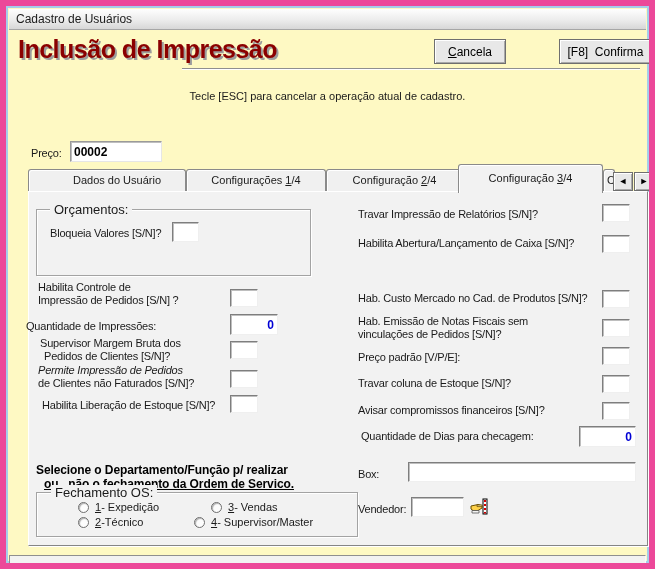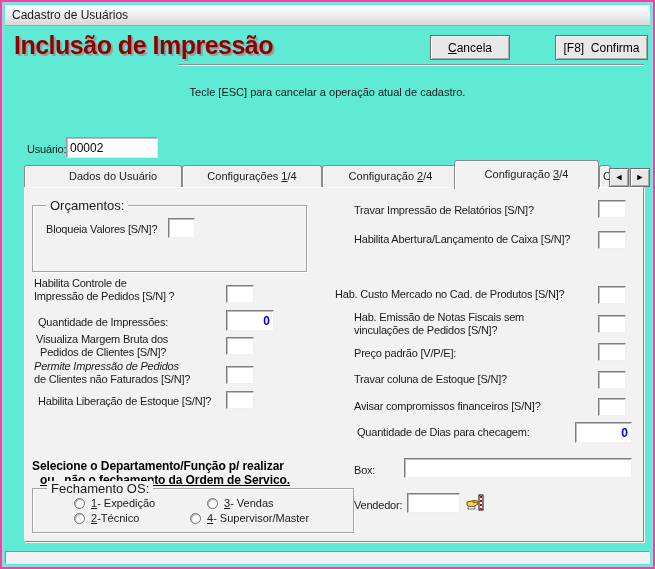--- a/index.html
+++ b/index.html
@@ -1,35 +1,35 @@
 <!DOCTYPE html>
 <html><head>
 <meta charset="utf-8">
 <style>
   html,body{margin:0;padding:0;background:#555;}
   *{box-sizing:border-box;font-family:"Liberation Sans","DejaVu Sans",sans-serif;}
-  .window{position:relative;width:655px;height:569px;background:#5eead4;
-    border:2px solid #ec4899;box-shadow:inset 0 0 0 2px #a5cdea;overflow:hidden;}
+  .window{position:relative;width:655px;height:569px;background:#fef9c3;
+    border:6px solid #ec4899;box-shadow:inset 0 0 0 2px #a5cdea;overflow:hidden;}
   .titlebar{position:absolute;left:3px;top:3px;right:3px;height:21px;
     background:linear-gradient(#fefefe,#ececec 55%,#d7d7d7);
     border-bottom:1px solid #a6a6a6;color:#1b1b1b;font-size:12px;line-height:21px;padding-left:7px;}
   .heading{position:absolute;left:12px;top:29px;font-size:25px;font-weight:700;
     color:#8b0000;text-shadow:2px 2px 0 #9c9c9c;letter-spacing:-0.5px;white-space:nowrap;}
   .divider{position:absolute;left:176px;right:9px;top:62px;height:2px;
     border-top:1px solid #8f8f8f;border-bottom:1px solid #ffffff;}
   .btn{position:absolute;background:#e8e8e8;border:1px solid #6f6f6f;
     box-shadow:inset 1px 1px 0 #ffffff,inset -1px -1px 0 #a9a9a9;
     font-size:12px;color:#000;text-align:center;cursor:default;padding:0;}
   .hint{position:absolute;left:3px;right:3px;top:84px;text-align:center;font-size:11px;color:#1a1a1a;}
   .lbl{position:absolute;font-size:11px;color:#1a1a1a;white-space:nowrap;letter-spacing:-0.2px;}
   .sunken{background:#fff;border:1px solid;border-color:#7e7e7e #efefef #efefef #7e7e7e;
     box-shadow:inset 1px 1px 0 rgba(110,110,110,.45);}
   input.fld{position:absolute;font-size:12px;color:#000;padding:0 3px;outline:none;}
   input.num{text-align:right;color:#0000d4;font-weight:700;}
-  .codigo-fld{border-color:#9a9a9a #e6e6e6 #e6e6e6 #9a9a9a;}
+  .codigo-fld{border-color:#9a9a9a #e6e6e6 #e6e6e6 #9a9a9a;font-weight:bold;}
   
   .tab{position:absolute;top:163px;height:23px;background:#f0f0f0;
     border:1px solid #8a8a8a;border-bottom:none;border-radius:3px 3px 0 0;
     box-shadow:inset 1px 1px 0 #fff;font-size:11px;text-align:center;line-height:21px;
     color:#1a1a1a;cursor:default;overflow:hidden;white-space:nowrap;}
   .tab.active{top:158px;height:29px;background:#f2f2f2;z-index:6;line-height:26px;}
   .tabpanel{position:absolute;left:22px;top:185px;width:620px;height:355px;background:#f2f2f2;
     border:1px solid;border-color:#ffffff #858585 #858585 #ffffff;
     box-shadow:1px 1px 0 #ffffff;z-index:2;}
   .tabscroll{top:166px;width:20px;height:19px;font-size:9px;line-height:17px;z-index:7;}
@@ -50,26 +50,26 @@
 <body>
 
 <div class="window">
   <div class="titlebar">
     <span>Cadastro de Usuários</span>
   </div>
 
   <div class="heading">Inclusão de Impressão</div>
   <div class="divider"></div>
 
-  <button class="btn" style="left:428px;top:33px;width:80px;height:25px;"><u>C</u>ancela</button>
+  <button class="btn" style="left:428px;top:33px;width:72px;height:25px;"><u>C</u>ancela</button>
   <button class="btn" style="left:553px;top:33px;width:93px;height:25px;">[F8]&nbsp; Confirma</button>
 
   <div class="hint">Tecle [ESC] para cancelar a operação atual de cadastro.</div>
 
-  <div class="lbl" style="left:25px;top:141px;">Usuário:</div>
+  <div class="lbl" style="left:25px;top:141px;">Preço:</div>
   <input class="fld sunken codigo-fld" style="left: 64px; top: 135px; width: 92px; height: 21px;" value="00002">
 
   <div class="tab" style="left:22px;width:158px;padding-left:20px;">Dados do Usuário</div>
   <div class="tab" style="left:180px;width:140px;">Configurações <u>1</u>/4</div>
   <div class="tab" style="left:320px;width:137px;">Configuração <u>2</u>/4</div>
   <div class="tab active" style="left:452px;width:145px;">Configuração <u>3</u>/4</div>
   <div class="tab" style="left:597px;width:12px;text-align:left;padding-left:3px;">C</div>
   <button class="btn tabscroll" style="left:607px;">◄</button>
   <button class="btn tabscroll" style="left:628px;">►</button>
 
@@ -78,24 +78,24 @@
   <div class="group" style="left:30px;top:203px;width:275px;height:67px;z-index:3;">
     <div class="legend">Orçamentos:</div>
   </div>
   <div class="lbl" style="left:44px;top:221px;z-index:4;">Bloqueia Valores [S/N]?</div>
   <input class="fld sunken" style="left: 166px; top: 216px; width: 27px; height: 20px; z-index: 4;" value="">
 
   <div class="lbl" style="left:32px;top:275px;z-index:3;">Habilita Controle de</div>
   <div class="lbl" style="left:32px;top:288px;z-index:3;">Impressão de Pedidos [S/N] ?</div>
   <input class="fld sunken" style="left: 224px; top: 283px; width: 28px; height: 18px; z-index: 3;" value="">
 
-  <div class="lbl" style="left:36px;top:314px;z-index:3;">Quantidade de Impressões:</div>
+  <div class="lbl" style="left:20px;top:314px;z-index:3;">Quantidade de Impressões:</div>
   <input class="fld sunken num" style="left: 224px; top: 308px; width: 48px; height: 21px; z-index: 3;" value="0">
 
-  <div class="lbl" style="left:34px;top:331px;z-index:3;">Visualiza Margem Bruta dos</div>
+  <div class="lbl" style="left:34px;top:331px;z-index:3;">Supervisor Margem Bruta dos</div>
   <div class="lbl" style="left:38px;top:344px;z-index:3;">Pedidos de Clientes [S/N]?</div>
   <input class="fld sunken" style="left: 224px; top: 335px; width: 28px; height: 18px; z-index: 3;" value="">
 
   <div class="lbl" style="left:32px;top:358px;z-index:3;font-style:italic;">Permite Impressão de Pedidos</div>
   <div class="lbl" style="left:32px;top:371px;z-index:3;">de Clientes não Faturados [S/N]?</div>
   <input class="fld sunken" style="left: 224px; top: 364px; width: 28px; height: 18px; z-index: 3;" value="">
 
   <div class="lbl" style="left:36px;top:393px;z-index:3;">Habilita Liberação de Estoque [S/N]?</div>
   <input class="fld sunken" style="left: 224px; top: 389px; width: 28px; height: 18px; z-index: 3;" value="">
 
@@ -121,21 +121,21 @@
     <span class="radio"></span>
     <span class="radio-lbl"><u>4</u>- Supervisor/Master</span>
   </div>
 
   <div class="lbl" style="left:352px;top:202px;z-index:3;">Travar Impressão de Relatórios [S/N]?</div>
   <input class="fld sunken" style="left: 596px; top: 198px; width: 28px; height: 18px; z-index: 3;" value="">
 
   <div class="lbl" style="left:352px;top:231px;z-index:3;">Habilita Abertura/Lançamento de Caixa [S/N]?</div>
   <input class="fld sunken" style="left: 596px; top: 229px; width: 28px; height: 18px; z-index: 3;" value="">
 
-  <div class="lbl" style="left:333px;top:286px;z-index:3;">Hab. Custo Mercado no Cad. de Produtos [S/N]?</div>
+  <div class="lbl" style="left:352px;top:286px;z-index:3;">Hab. Custo Mercado no Cad. de Produtos [S/N]?</div>
   <input class="fld sunken" style="left: 596px; top: 284px; width: 28px; height: 18px; z-index: 3;" value="">
 
   <div class="lbl" style="left:352px;top:309px;z-index:3;">Hab. Emissão de Notas Fiscais sem</div>
   <div class="lbl" style="left:352px;top:322px;z-index:3;">vinculações de Pedidos [S/N]?</div>
   <input class="fld sunken" style="left: 596px; top: 313px; width: 28px; height: 18px; z-index: 3;" value="">
 
   <div class="lbl" style="left:352px;top:345px;z-index:3;">Preço padrão [V/P/E]:</div>
   <input class="fld sunken" style="left: 596px; top: 341px; width: 28px; height: 18px; z-index: 3;" value="">
 
   <div class="lbl" style="left:352px;top:371px;z-index:3;">Travar coluna de Estoque [S/N]?</div>

